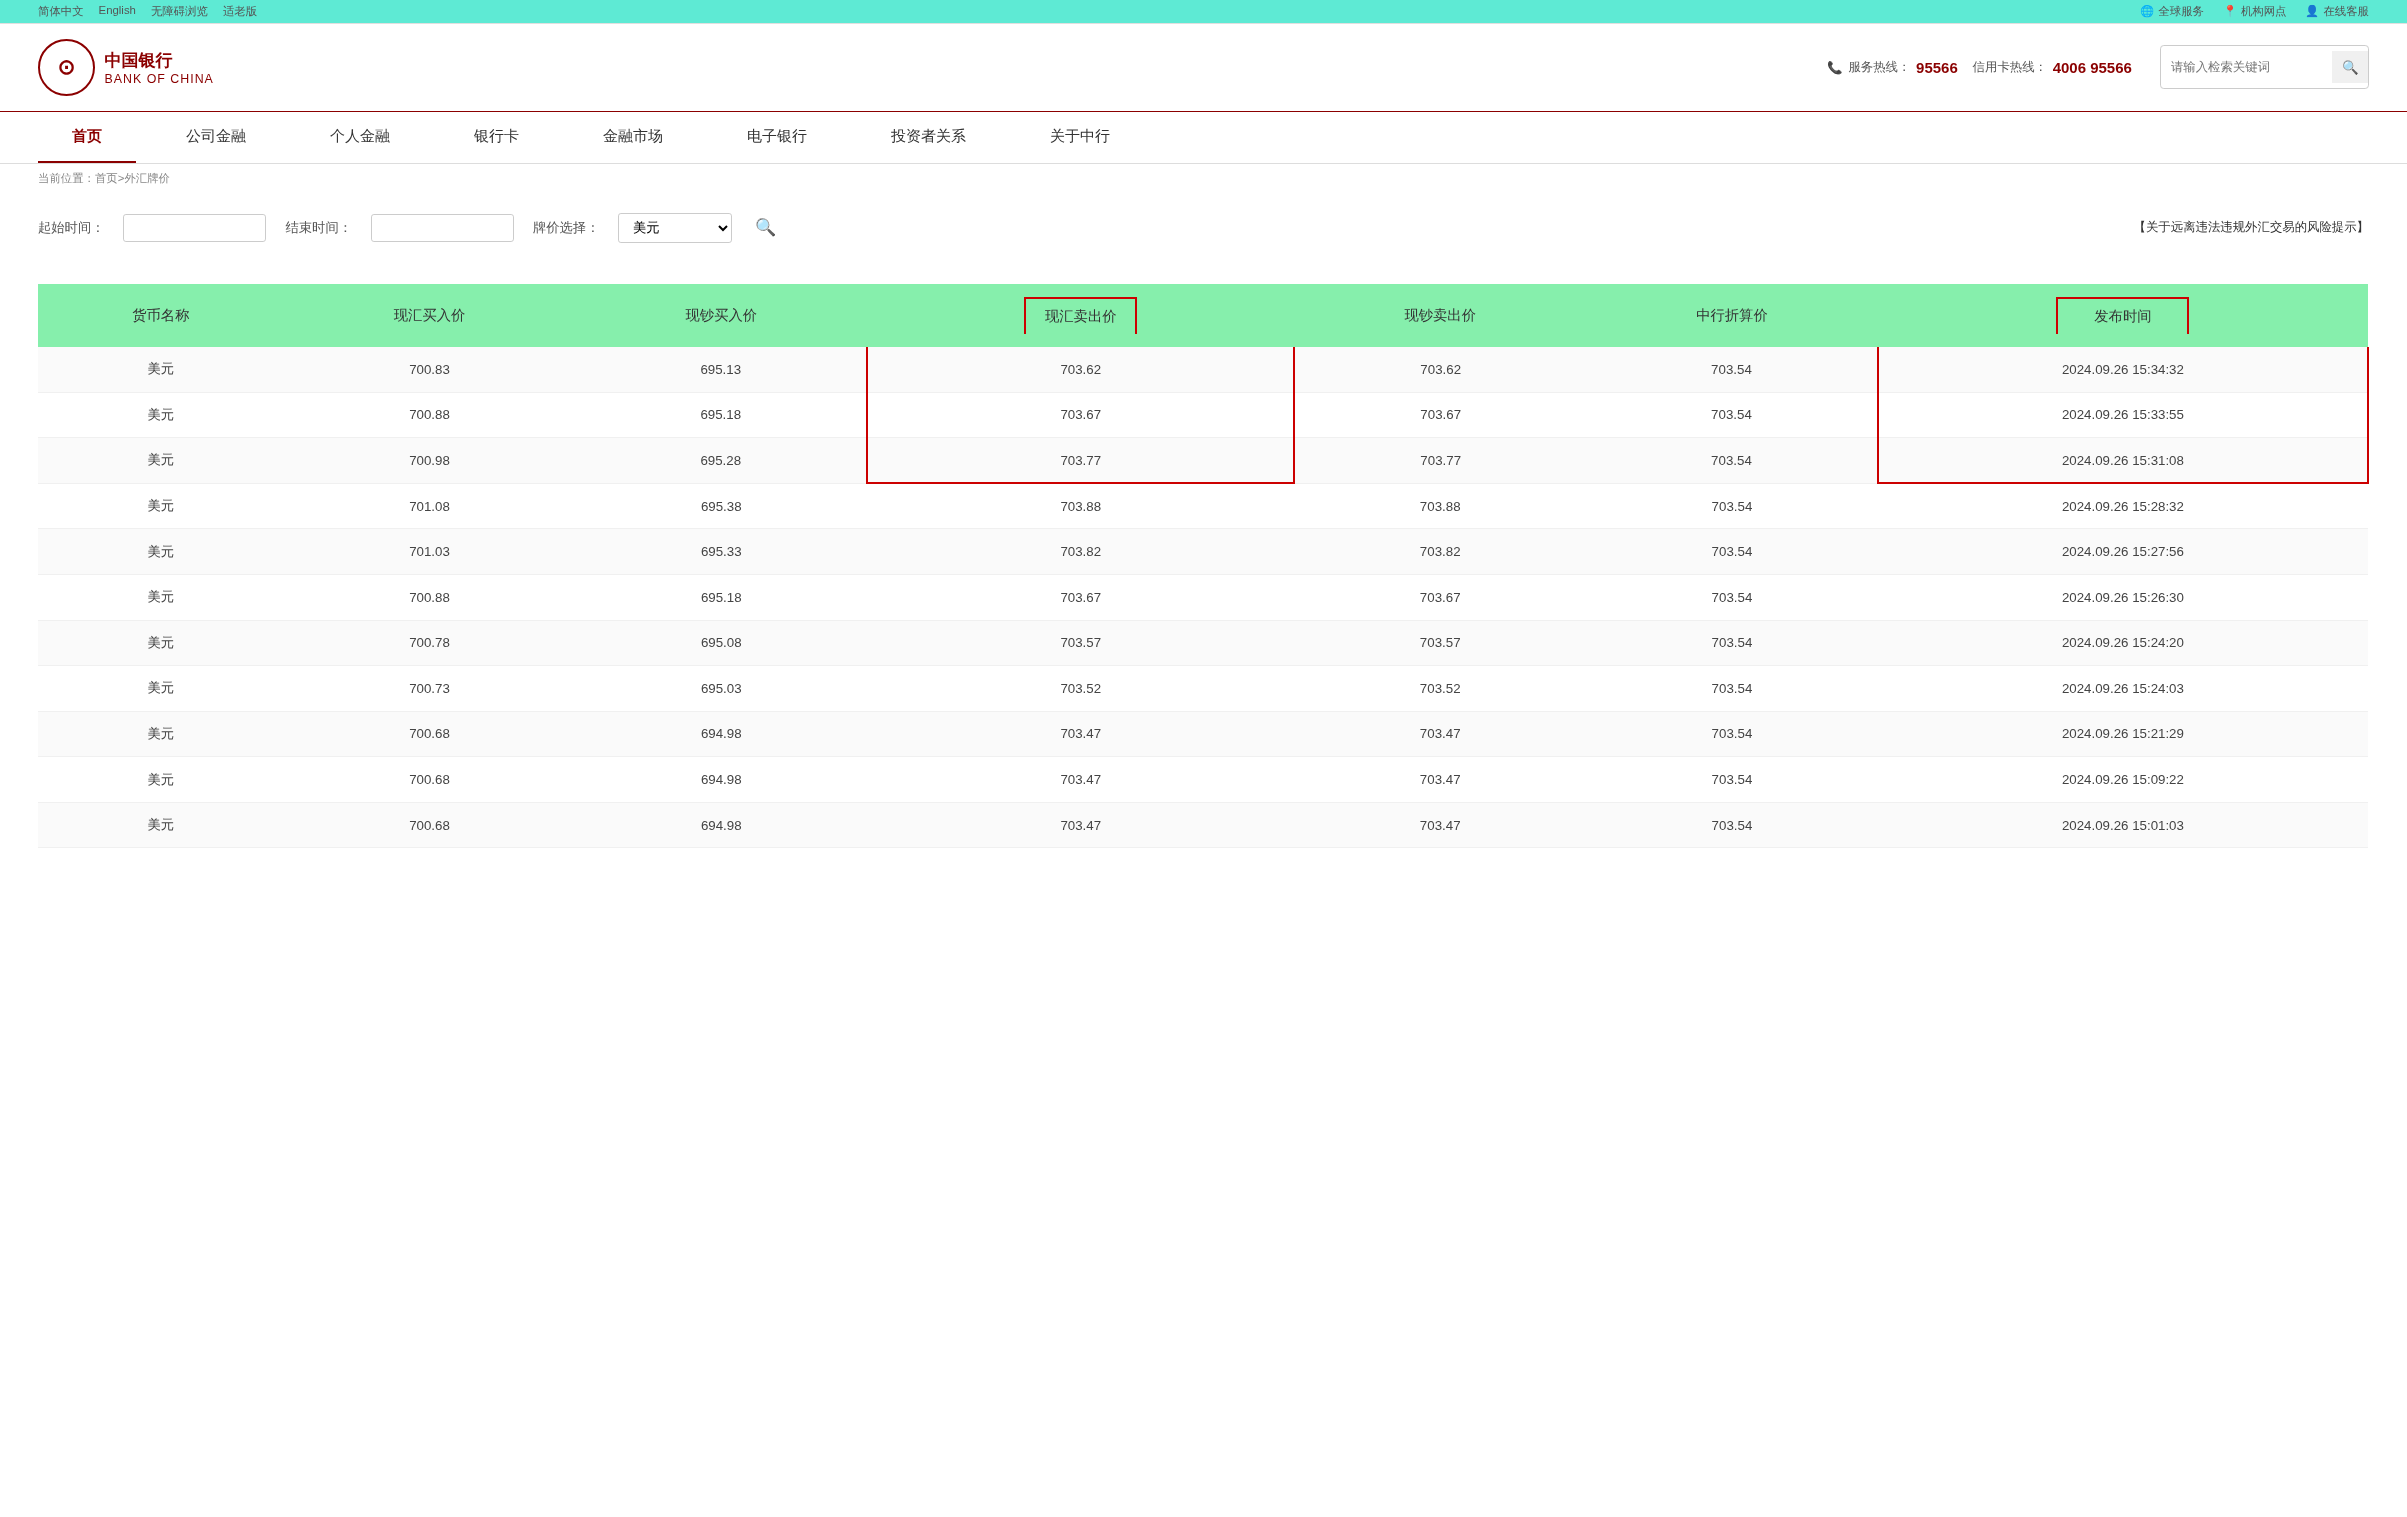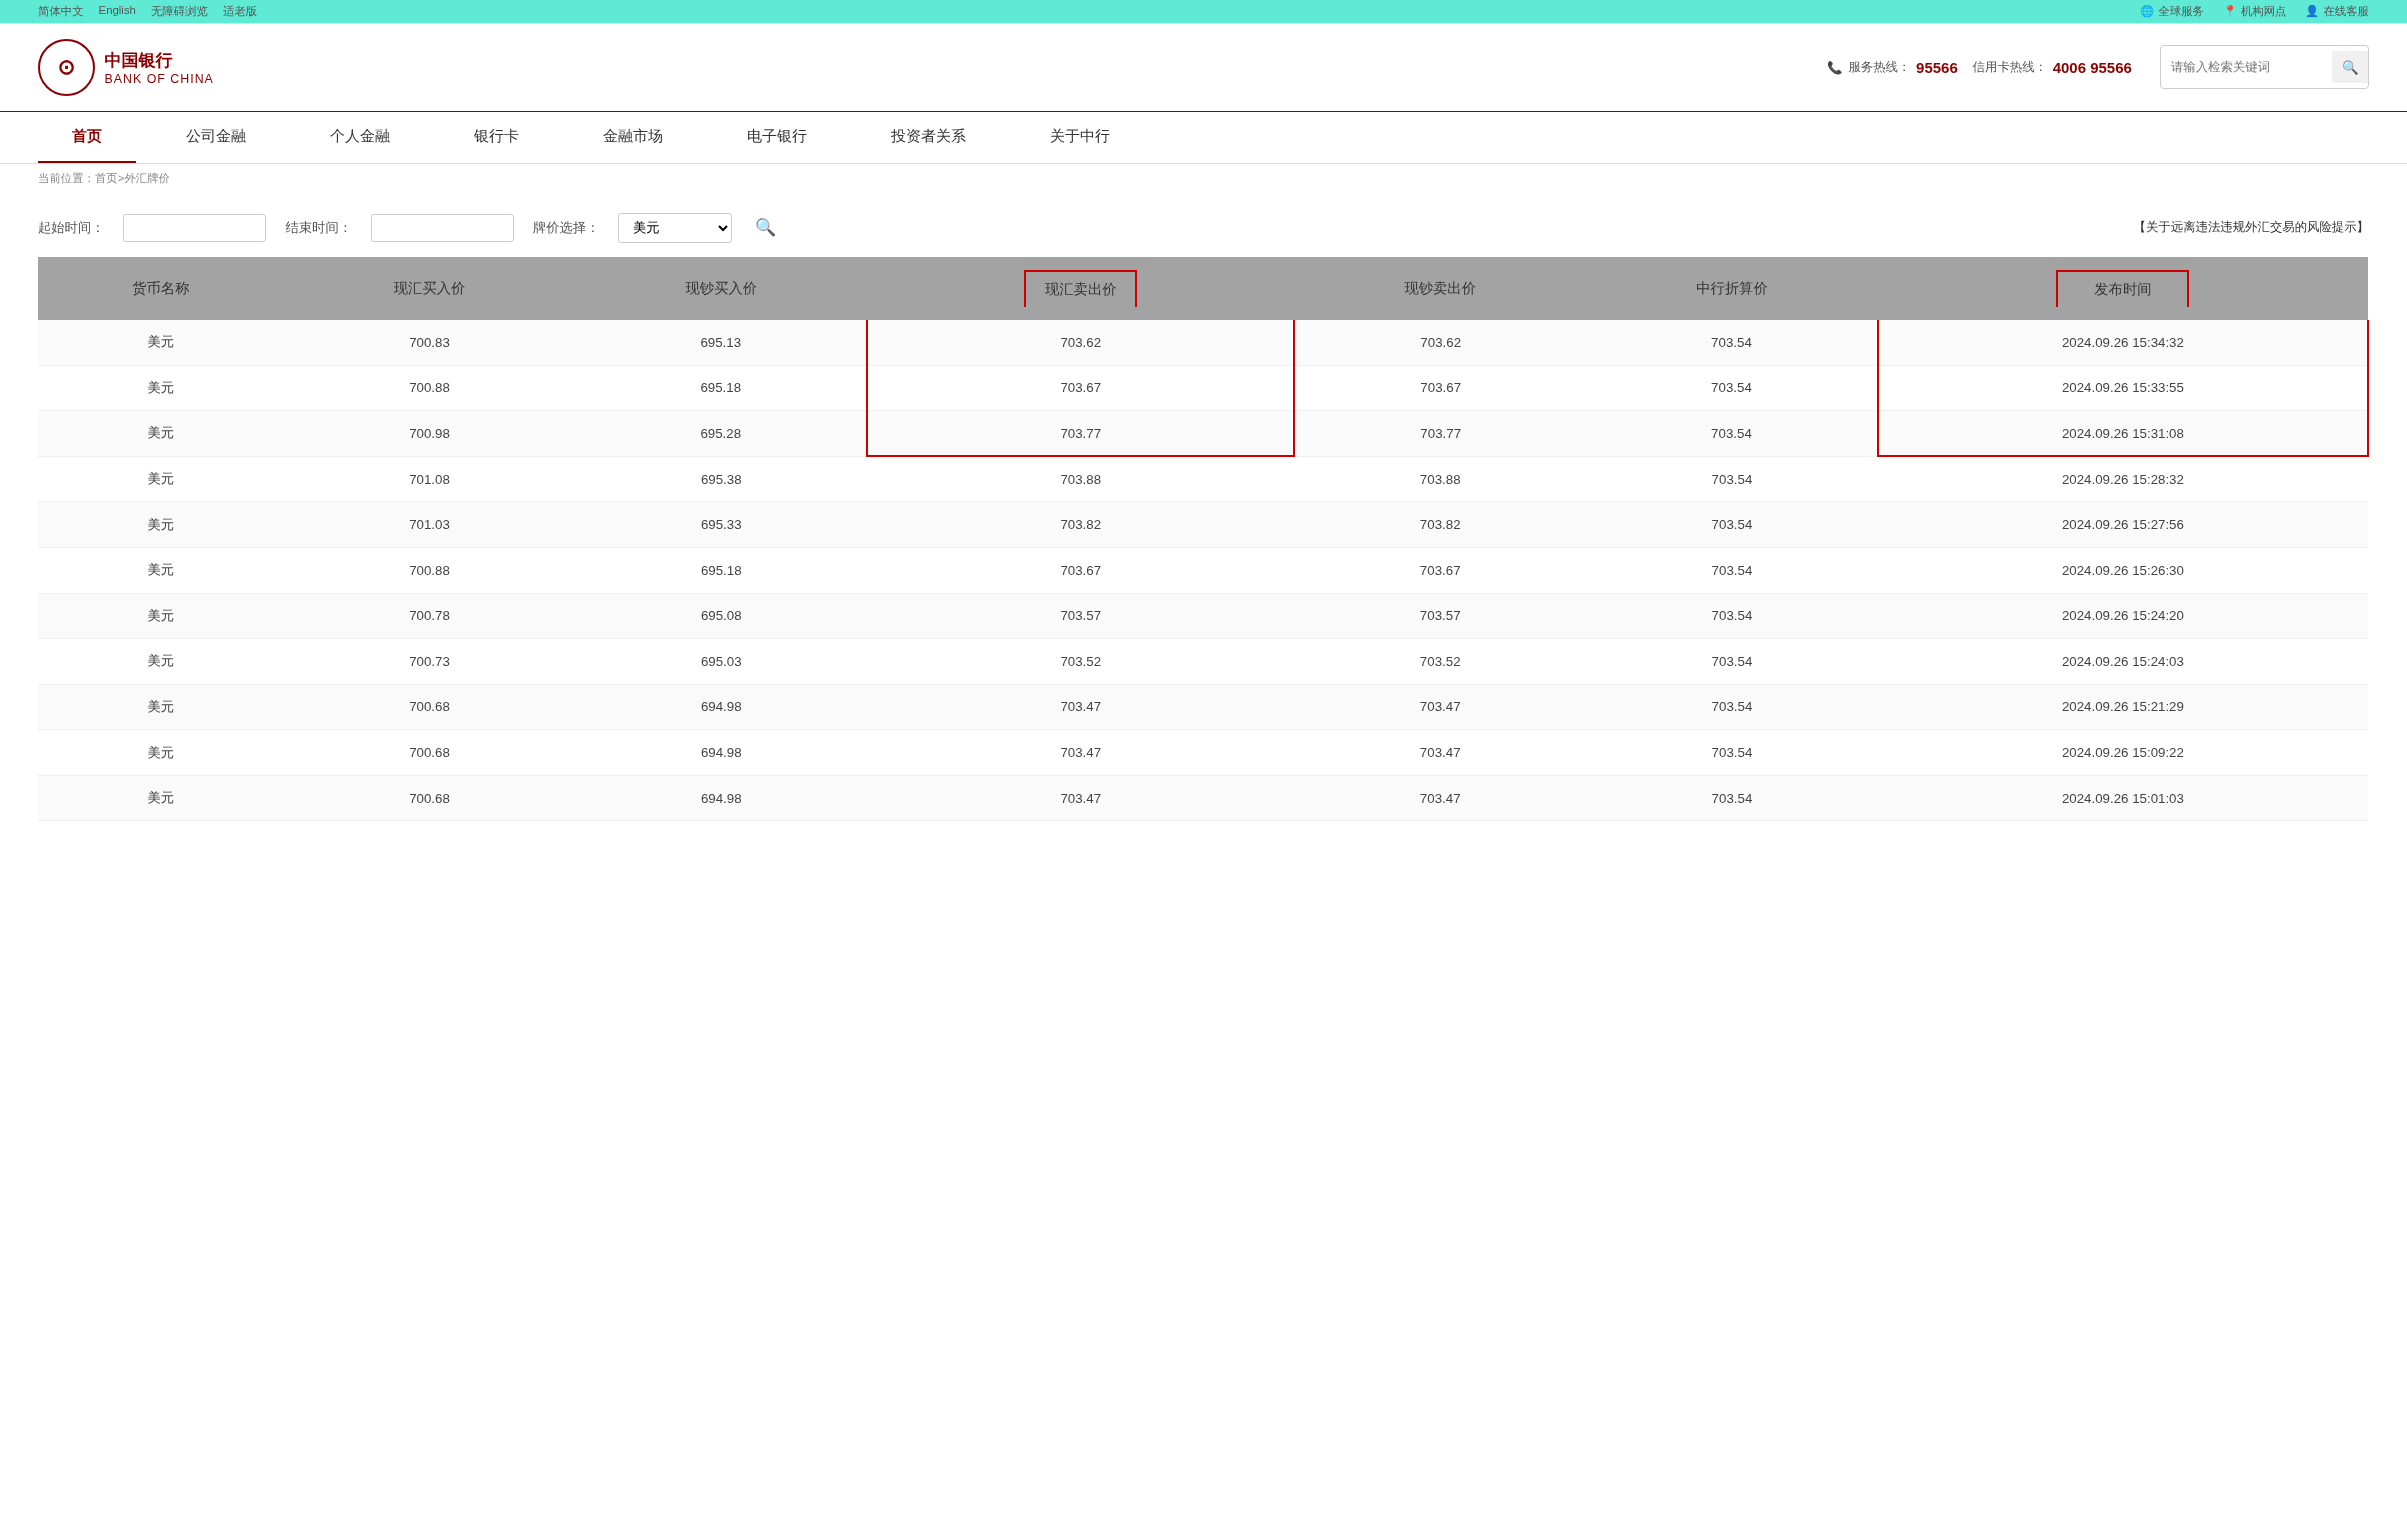--- a/index.html
+++ b/index.html
@@ -92,21 +92,21 @@
     }
 
     
     .content { padding: 19px 38px; }
 
     
     .filter-row {
       display: flex;
       align-items: center;
       gap: 19px;
-      margin-bottom: 14px;
+      margin-bottom: 41px;
     }
     .filter-label { font-size: 13.3px; color: #555; }
     .filter-input {
       border: 1px solid #ccc;
       padding: 5.7px 9.5px;
       border-radius: 2.9px;
       font-size: 13.3px;
       width: 143px;
       font-family: inherit;
     }
@@ -136,21 +136,21 @@
     table {
       width: 100%;
       border-collapse: collapse;
       font-size: 13.3px;
     }
     thead tr th {
       padding: 13.3px 9.5px;
       text-align: center;
       color: #333;
       font-weight: normal;
-      background: #a3a3a3;
+      background: #86efac;
       font-size: 14.3px;
     }
     tbody tr td {
       padding: 13.3px 9.5px;
       text-align: center;
       color: #444;
       border-bottom: 1px solid #f0f0f0;
     }
     tbody tr:nth-child(odd) { background: #fafafa; }
     tbody tr:nth-child(even) { background: #fff; }

